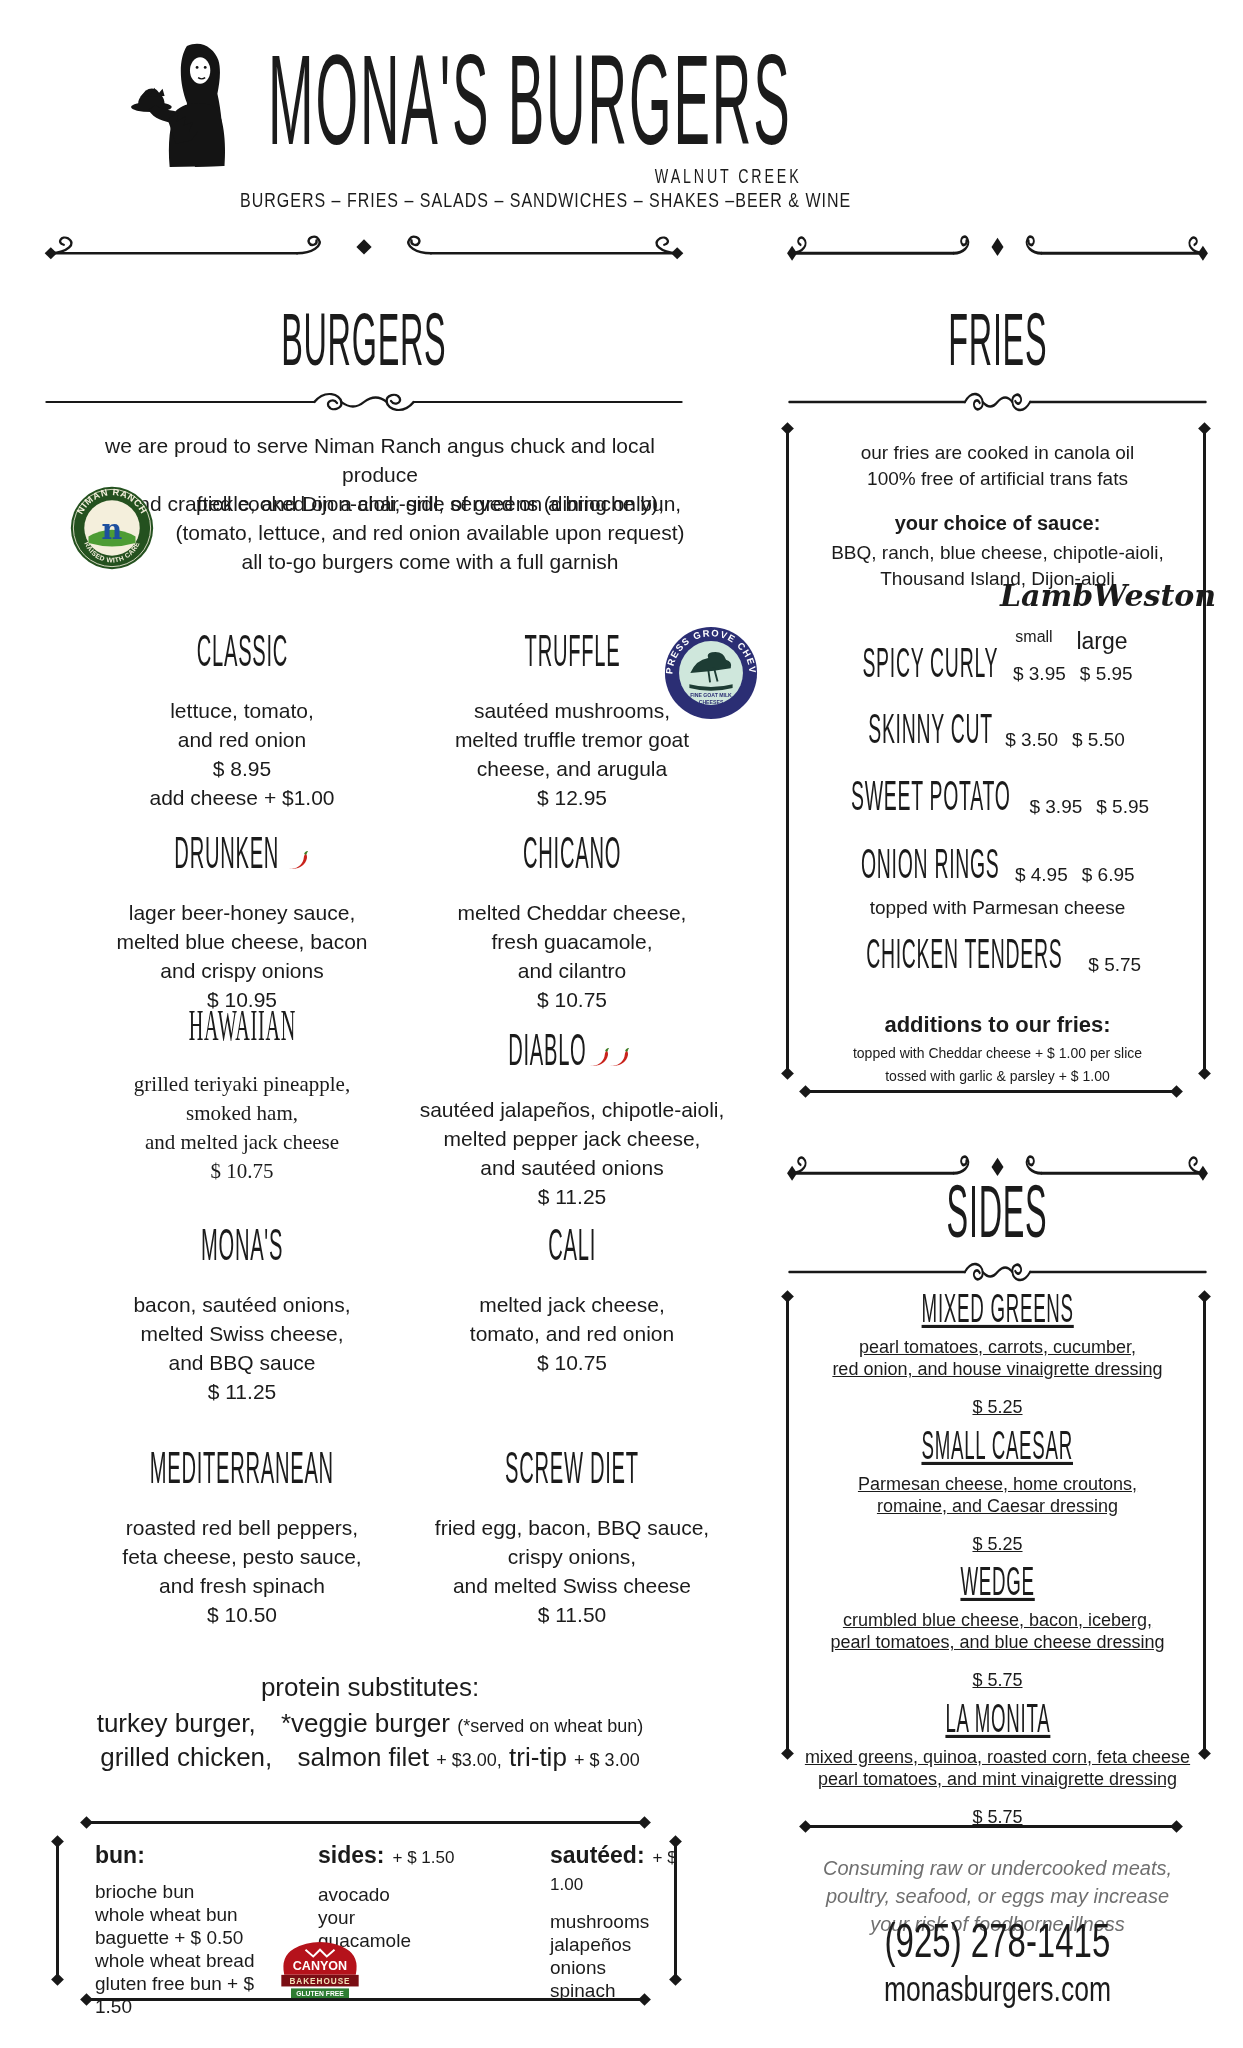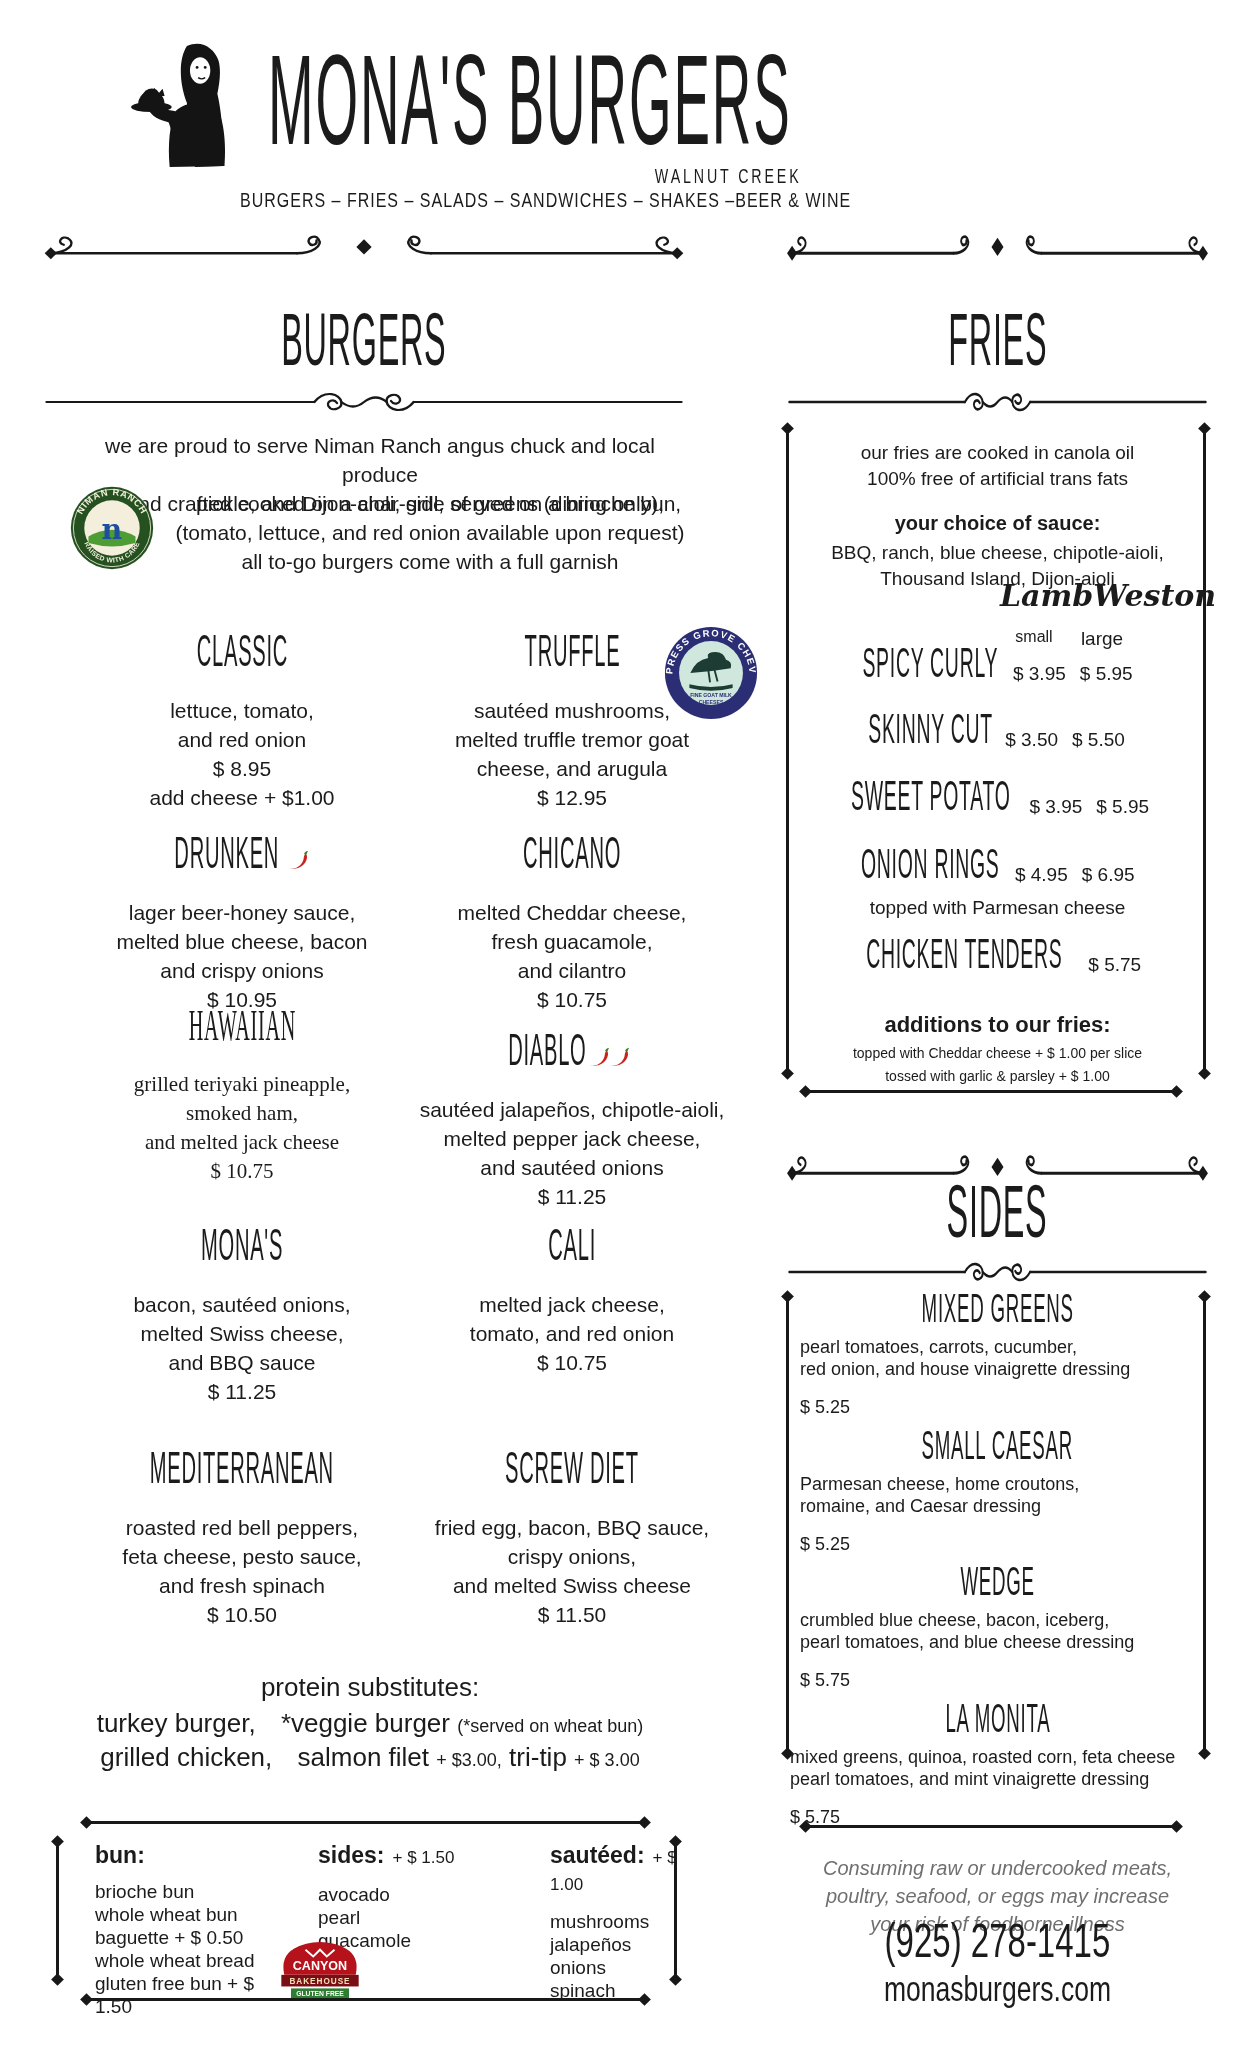--- a/index.html
+++ b/index.html
@@ -23,21 +23,21 @@
   .sec-title-box{display:flex; align-items:flex-end; justify-content:center; height:58px;}
   .bitem{width:360px; text-align:center;}
   .bitem-title{height:34px; margin-bottom:22px; display:flex; align-items:flex-end; justify-content:center; gap:6px;}
   .bitem-title .deco-item{margin:0 -20px;}
   .bline{font-size:21px; line-height:29px;}
   .bprice{font-size:21px; line-height:29px;}
   .intro-line{font-size:21px; line-height:29px;}
   .fitem{position:absolute; left:800px; width:395px; display:flex; justify-content:center; align-items:baseline; gap:14px;}
   .fprice{font-size:19px;}
   .fnote{font-size:19px;}
-  .sitem{position:absolute; left:800px; width:395px; }
+  .sitem{position:absolute; left:800px; width:395px; text-align:center;text-decoration:underline;}
   .sitem-title{height:32px; margin-bottom:8px; display:flex; align-items:flex-end; justify-content:center;}
   .sline{font-size:18px; line-height:22px;}
   .sprice{font-size:18px; line-height:22px; margin-top:16px;}
   .line{position:absolute; background:#181818;}
   .line.h{height:3px;} .line.v{width:3px;}
   .dia{position:absolute; width:9px; height:9px; background:#181818; transform:rotate(45deg);}
   .boxhead{font-size:23px; font-weight:bold; line-height:24px; margin-bottom:13px;}
   .boxhead .small{font-size:17px; font-weight:normal; margin-left:8px;}
   .boxitem{font-size:19px; line-height:23px;}
   .chili{display:inline-block;}
@@ -303,21 +303,21 @@
     <div class="boxitem">whole wheat bun</div>
     <div class="boxitem">baguette + $ 0.50</div>
     <div class="boxitem">whole wheat bread</div>
     <div class="boxitem">gluten free bun + $ 1.50</div>
   </div>
   <div class="abs" style="left:318px; top:1843px; width:190px;">
     <div class="boxhead">
       <span>sides:</span><span class="small">+ $ 1.50</span>
     </div>
     <div class="boxitem">avocado</div>
-    <div class="boxitem">pearl</div>
+    <div class="boxitem">your</div>
     <div class="boxitem">guacamole</div>
   </div>
   <div class="abs" style="left:550px; top:1843px; width:130px;">
     <div class="boxhead">
       <span>sautéed:</span><span class="small">+ $ 1.00</span>
     </div>
     <div class="boxitem">mushrooms</div>
     <div class="boxitem">jalapeños</div>
     <div class="boxitem">onions</div>
     <div class="boxitem">spinach</div>
@@ -384,21 +384,21 @@
 
   <div class="abs center" style="left:800px; top:512px; width:395px; font-size:20px; font-weight:bold;">your choice of sauce:</div>
   <div class="abs center" style="left:800px; top:540px; width:395px; font-size:19px; line-height:26px;">
     <div>BBQ, ranch, blue cheese, chipotle-aioli,</div>
     <div>Thousand Island, Dijon-aioli</div>
   </div>
 
   <div class="abs" style="left:1000px; top:578px; width:190px; text-align:right; font-family:'DejaVu Serif', serif; font-style:italic; font-weight:bold; font-size:30px;">LambWeston</div>
 
   <div class="abs center" style="left:1008px; top:628px; width:52px; font-size:16px;">small</div>
-  <div class="abs center" style="left:1076px; top:628px; width:52px; font-size:19px;">large</div>
+  <div class="abs center" style="left:1076px; top:628px; width:52px; font-size:23px;">large</div>
 
   <div class="fitem" style="top:658px;">
     <span class="deco deco-fries">SPICY CURLY</span>
     <span class="fprice">$ 3.95</span>
     <span class="fprice">$ 5.95</span>
   </div>
   <div class="fitem" style="top:724px;">
     <span class="deco deco-fries">SKINNY CUT</span>
     <span class="fprice">$ 3.50</span>
     <span class="fprice">$ 5.50</span>

